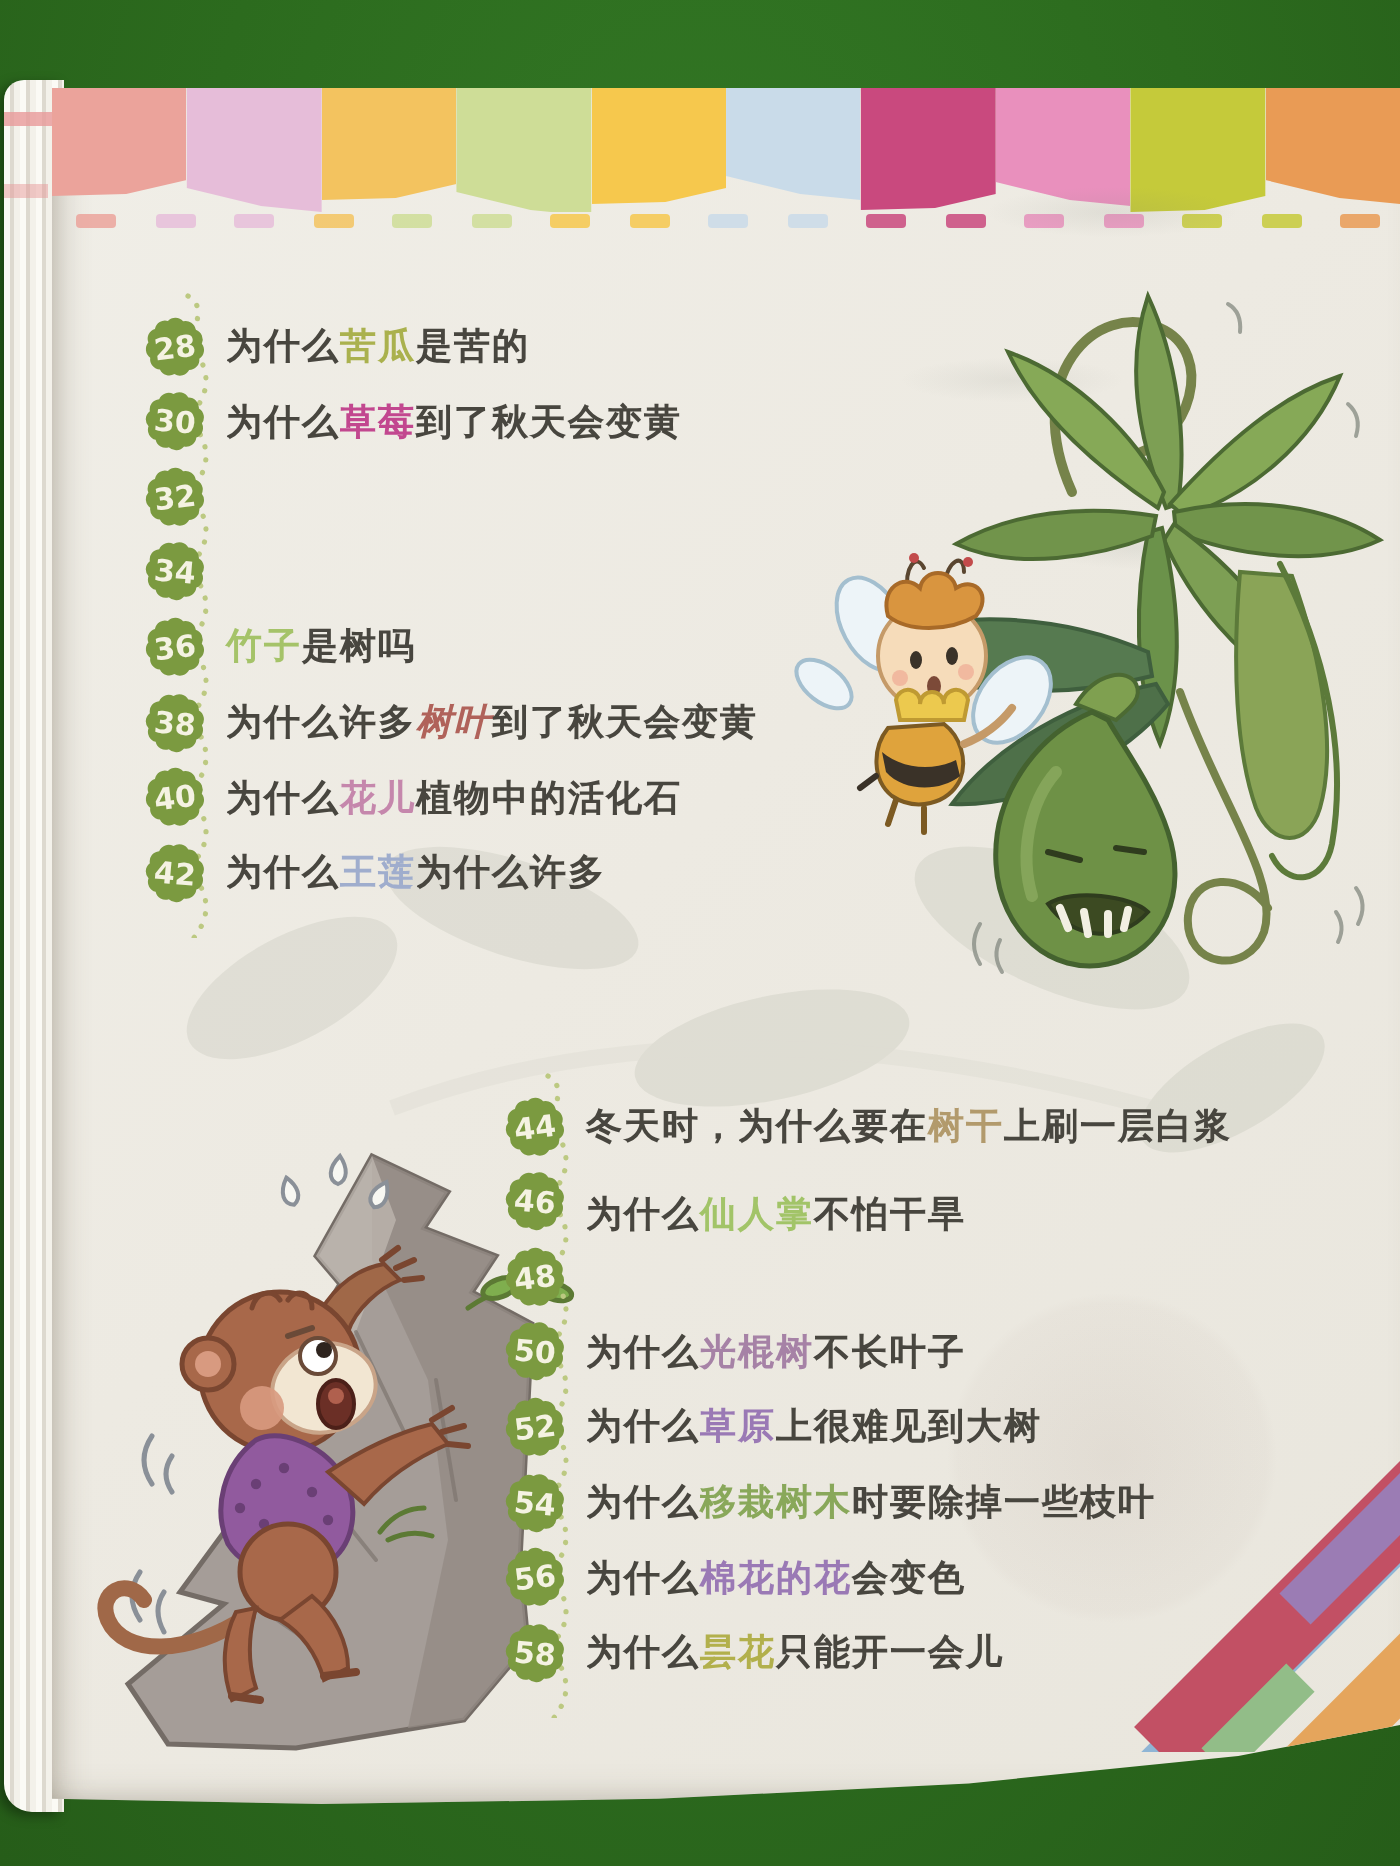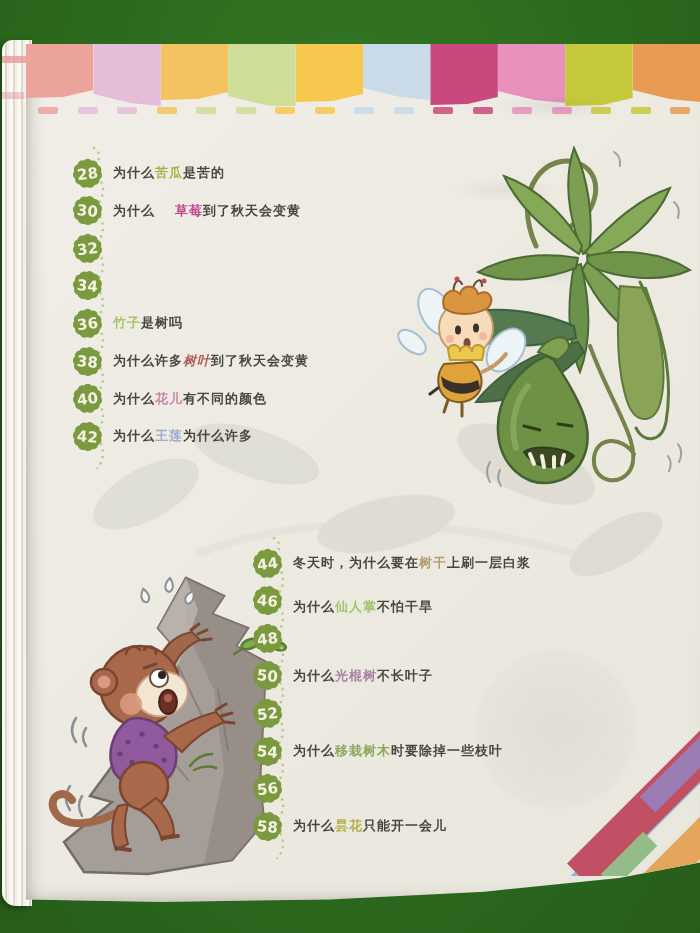--- a/index.html
+++ b/index.html
@@ -37,21 +37,21 @@
   .toc-list{position:absolute;}
   .toc-row{position:absolute;left:0;display:flex;align-items:center;height:34px;}
   .badge{position:relative;width:31px;height:31px;flex:0 0 31px;}
   .badge svg{position:absolute;inset:0;}
   .badge .badge-num{
     position:absolute;inset:0;display:flex;align-items:center;justify-content:center;
     font-size:15px;font-weight:bold;letter-spacing:0;
   }
   .toc-row:nth-child(even) .badge{transform:rotate(-7deg);}
   .toc-row:nth-child(odd) .badge{transform:rotate(5deg);}
-  .toc-text{margin-left:10px;font-size:13px;font-weight:600;letter-spacing:1px;white-space:nowrap;}
+  .toc-text{margin-left:10px;font-size:18px;font-weight:600;letter-spacing:1px;white-space:nowrap;}
   .connector{position:absolute;pointer-events:none;}
 </style>
 </head>
 <body>
 
 <div class="pages-edge">
   <div class="edge-mark" style="top:16px;width:26px;"></div>
   <div class="edge-mark" style="top:52px;width:22px;opacity:.5;"></div>
 </div>
 
@@ -258,21 +258,21 @@
   </div>
 
   <div class="toc-row" style="top: 37.6px;">
     <div class="badge">
       <svg viewBox="0 0 34 34">
             <path d="M31.80,17.00A5.62,5.62 0 0 1 29.45,25.00A5.62,5.62 0 0 1 23.15,30.46A5.62,5.62 0 0 1 14.89,31.65A5.62,5.62 0 0 1 7.31,28.19A5.62,5.62 0 0 1 2.80,21.17A5.62,5.62 0 0 1 2.80,12.83A5.62,5.62 0 0 1 7.31,5.81A5.62,5.62 0 0 1 14.89,2.35A5.62,5.62 0 0 1 23.15,3.54A5.62,5.62 0 0 1 29.45,9.00A5.62,5.62 0 0 1 31.80,17.00Z" fill="#7b9a40"></path>
           </svg>
       <span class="badge-num" style="color: rgb(244, 242, 226);">30</span>
     </div>
     <div class="toc-text" style="color: rgb(72, 70, 63);">
-      <span class="pre">为什么</span><span class="hl" style="color: rgb(194, 71, 143); margin-left: 20px;">草莓</span><span class="suf">到了秋天会变黄</span>
+      <span class="pre">为什么</span><span class="hl" style="color: rgb(194, 71, 143);">草莓</span><span class="suf">到了秋天会变黄</span>
     </div>
   </div>
 
   <div class="toc-row" style="top: 75.2px;">
     <div class="badge">
       <svg viewBox="0 0 34 34">
             <path d="M31.80,17.00A5.62,5.62 0 0 1 29.45,25.00A5.62,5.62 0 0 1 23.15,30.46A5.62,5.62 0 0 1 14.89,31.65A5.62,5.62 0 0 1 7.31,28.19A5.62,5.62 0 0 1 2.80,21.17A5.62,5.62 0 0 1 2.80,12.83A5.62,5.62 0 0 1 7.31,5.81A5.62,5.62 0 0 1 14.89,2.35A5.62,5.62 0 0 1 23.15,3.54A5.62,5.62 0 0 1 29.45,9.00A5.62,5.62 0 0 1 31.80,17.00Z" fill="#7b9a40"></path>
           </svg>
       <span class="badge-num" style="color: rgb(244, 242, 226);">32</span>
     </div>
@@ -312,21 +312,21 @@
   </div>
 
   <div class="toc-row" style="top: 225.6px;">
     <div class="badge">
       <svg viewBox="0 0 34 34">
             <path d="M31.80,17.00A5.62,5.62 0 0 1 29.45,25.00A5.62,5.62 0 0 1 23.15,30.46A5.62,5.62 0 0 1 14.89,31.65A5.62,5.62 0 0 1 7.31,28.19A5.62,5.62 0 0 1 2.80,21.17A5.62,5.62 0 0 1 2.80,12.83A5.62,5.62 0 0 1 7.31,5.81A5.62,5.62 0 0 1 14.89,2.35A5.62,5.62 0 0 1 23.15,3.54A5.62,5.62 0 0 1 29.45,9.00A5.62,5.62 0 0 1 31.80,17.00Z" fill="#7b9a40"></path>
           </svg>
       <span class="badge-num" style="color: rgb(244, 242, 226);">40</span>
     </div>
     <div class="toc-text" style="color: rgb(72, 70, 63);">
-      <span class="pre">为什么</span><span class="hl" style="color: rgb(197, 135, 172);">花儿</span><span class="suf">有不同的颜色</span>
+      <span class="pre">为什么</span><span class="hl" style="color: rgb(197, 135, 172);">花儿</span><span class="suf">植物中的活化石</span>
     </div>
   </div>
 
   <div class="toc-row" style="top: 263.2px;">
     <div class="badge">
       <svg viewBox="0 0 34 34">
             <path d="M31.80,17.00A5.62,5.62 0 0 1 29.45,25.00A5.62,5.62 0 0 1 23.15,30.46A5.62,5.62 0 0 1 14.89,31.65A5.62,5.62 0 0 1 7.31,28.19A5.62,5.62 0 0 1 2.80,21.17A5.62,5.62 0 0 1 2.80,12.83A5.62,5.62 0 0 1 7.31,5.81A5.62,5.62 0 0 1 14.89,2.35A5.62,5.62 0 0 1 23.15,3.54A5.62,5.62 0 0 1 29.45,9.00A5.62,5.62 0 0 1 31.80,17.00Z" fill="#7b9a40"></path>
           </svg>
       <span class="badge-num" style="color: rgb(244, 242, 226);">42</span>
     </div>
@@ -385,40 +385,46 @@
     </div>
   </div>
 
   <div class="toc-row" style="top: 150.4px;">
     <div class="badge">
       <svg viewBox="0 0 34 34">
             <path d="M31.80,17.00A5.62,5.62 0 0 1 29.45,25.00A5.62,5.62 0 0 1 23.15,30.46A5.62,5.62 0 0 1 14.89,31.65A5.62,5.62 0 0 1 7.31,28.19A5.62,5.62 0 0 1 2.80,21.17A5.62,5.62 0 0 1 2.80,12.83A5.62,5.62 0 0 1 7.31,5.81A5.62,5.62 0 0 1 14.89,2.35A5.62,5.62 0 0 1 23.15,3.54A5.62,5.62 0 0 1 29.45,9.00A5.62,5.62 0 0 1 31.80,17.00Z" fill="#7b9a40"></path>
           </svg>
       <span class="badge-num" style="color: rgb(244, 242, 226);">52</span>
     </div>
+    <div class="toc-text" style="color: rgb(72, 70, 63);">
+      <span class="pre">为什么</span><span class="hl" style="color: rgb(154, 121, 181);">草原</span><span class="suf">上很难见到大树</span>
+    </div>
   </div>
 
   <div class="toc-row" style="top: 188px;">
     <div class="badge">
       <svg viewBox="0 0 34 34">
             <path d="M31.80,17.00A5.62,5.62 0 0 1 29.45,25.00A5.62,5.62 0 0 1 23.15,30.46A5.62,5.62 0 0 1 14.89,31.65A5.62,5.62 0 0 1 7.31,28.19A5.62,5.62 0 0 1 2.80,21.17A5.62,5.62 0 0 1 2.80,12.83A5.62,5.62 0 0 1 7.31,5.81A5.62,5.62 0 0 1 14.89,2.35A5.62,5.62 0 0 1 23.15,3.54A5.62,5.62 0 0 1 29.45,9.00A5.62,5.62 0 0 1 31.80,17.00Z" fill="#7b9a40"></path>
           </svg>
       <span class="badge-num" style="color: rgb(244, 242, 226);">54</span>
     </div>
     <div class="toc-text" style="color: rgb(72, 70, 63);">
       <span class="pre">为什么</span><span class="hl" style="color: rgb(137, 168, 90);">移栽树木</span><span class="suf">时要除掉一些枝叶</span>
     </div>
   </div>
 
   <div class="toc-row" style="top: 225.6px;">
     <div class="badge">
       <svg viewBox="0 0 34 34">
             <path d="M31.80,17.00A5.62,5.62 0 0 1 29.45,25.00A5.62,5.62 0 0 1 23.15,30.46A5.62,5.62 0 0 1 14.89,31.65A5.62,5.62 0 0 1 7.31,28.19A5.62,5.62 0 0 1 2.80,21.17A5.62,5.62 0 0 1 2.80,12.83A5.62,5.62 0 0 1 7.31,5.81A5.62,5.62 0 0 1 14.89,2.35A5.62,5.62 0 0 1 23.15,3.54A5.62,5.62 0 0 1 29.45,9.00A5.62,5.62 0 0 1 31.80,17.00Z" fill="#7b9a40"></path>
           </svg>
       <span class="badge-num" style="color: rgb(244, 242, 226);">56</span>
+    </div>
+    <div class="toc-text" style="color: rgb(72, 70, 63);">
+      <span class="pre">为什么</span><span class="hl" style="color: rgb(154, 121, 181);">棉花的花</span><span class="suf">会变色</span>
     </div>
   </div>
 
   <div class="toc-row" style="top: 263.2px;">
     <div class="badge">
       <svg viewBox="0 0 34 34">
             <path d="M31.80,17.00A5.62,5.62 0 0 1 29.45,25.00A5.62,5.62 0 0 1 23.15,30.46A5.62,5.62 0 0 1 14.89,31.65A5.62,5.62 0 0 1 7.31,28.19A5.62,5.62 0 0 1 2.80,21.17A5.62,5.62 0 0 1 2.80,12.83A5.62,5.62 0 0 1 7.31,5.81A5.62,5.62 0 0 1 14.89,2.35A5.62,5.62 0 0 1 23.15,3.54A5.62,5.62 0 0 1 29.45,9.00A5.62,5.62 0 0 1 31.80,17.00Z" fill="#7b9a40"></path>
           </svg>
       <span class="badge-num" style="color: rgb(244, 242, 226);">58</span>
     </div>

